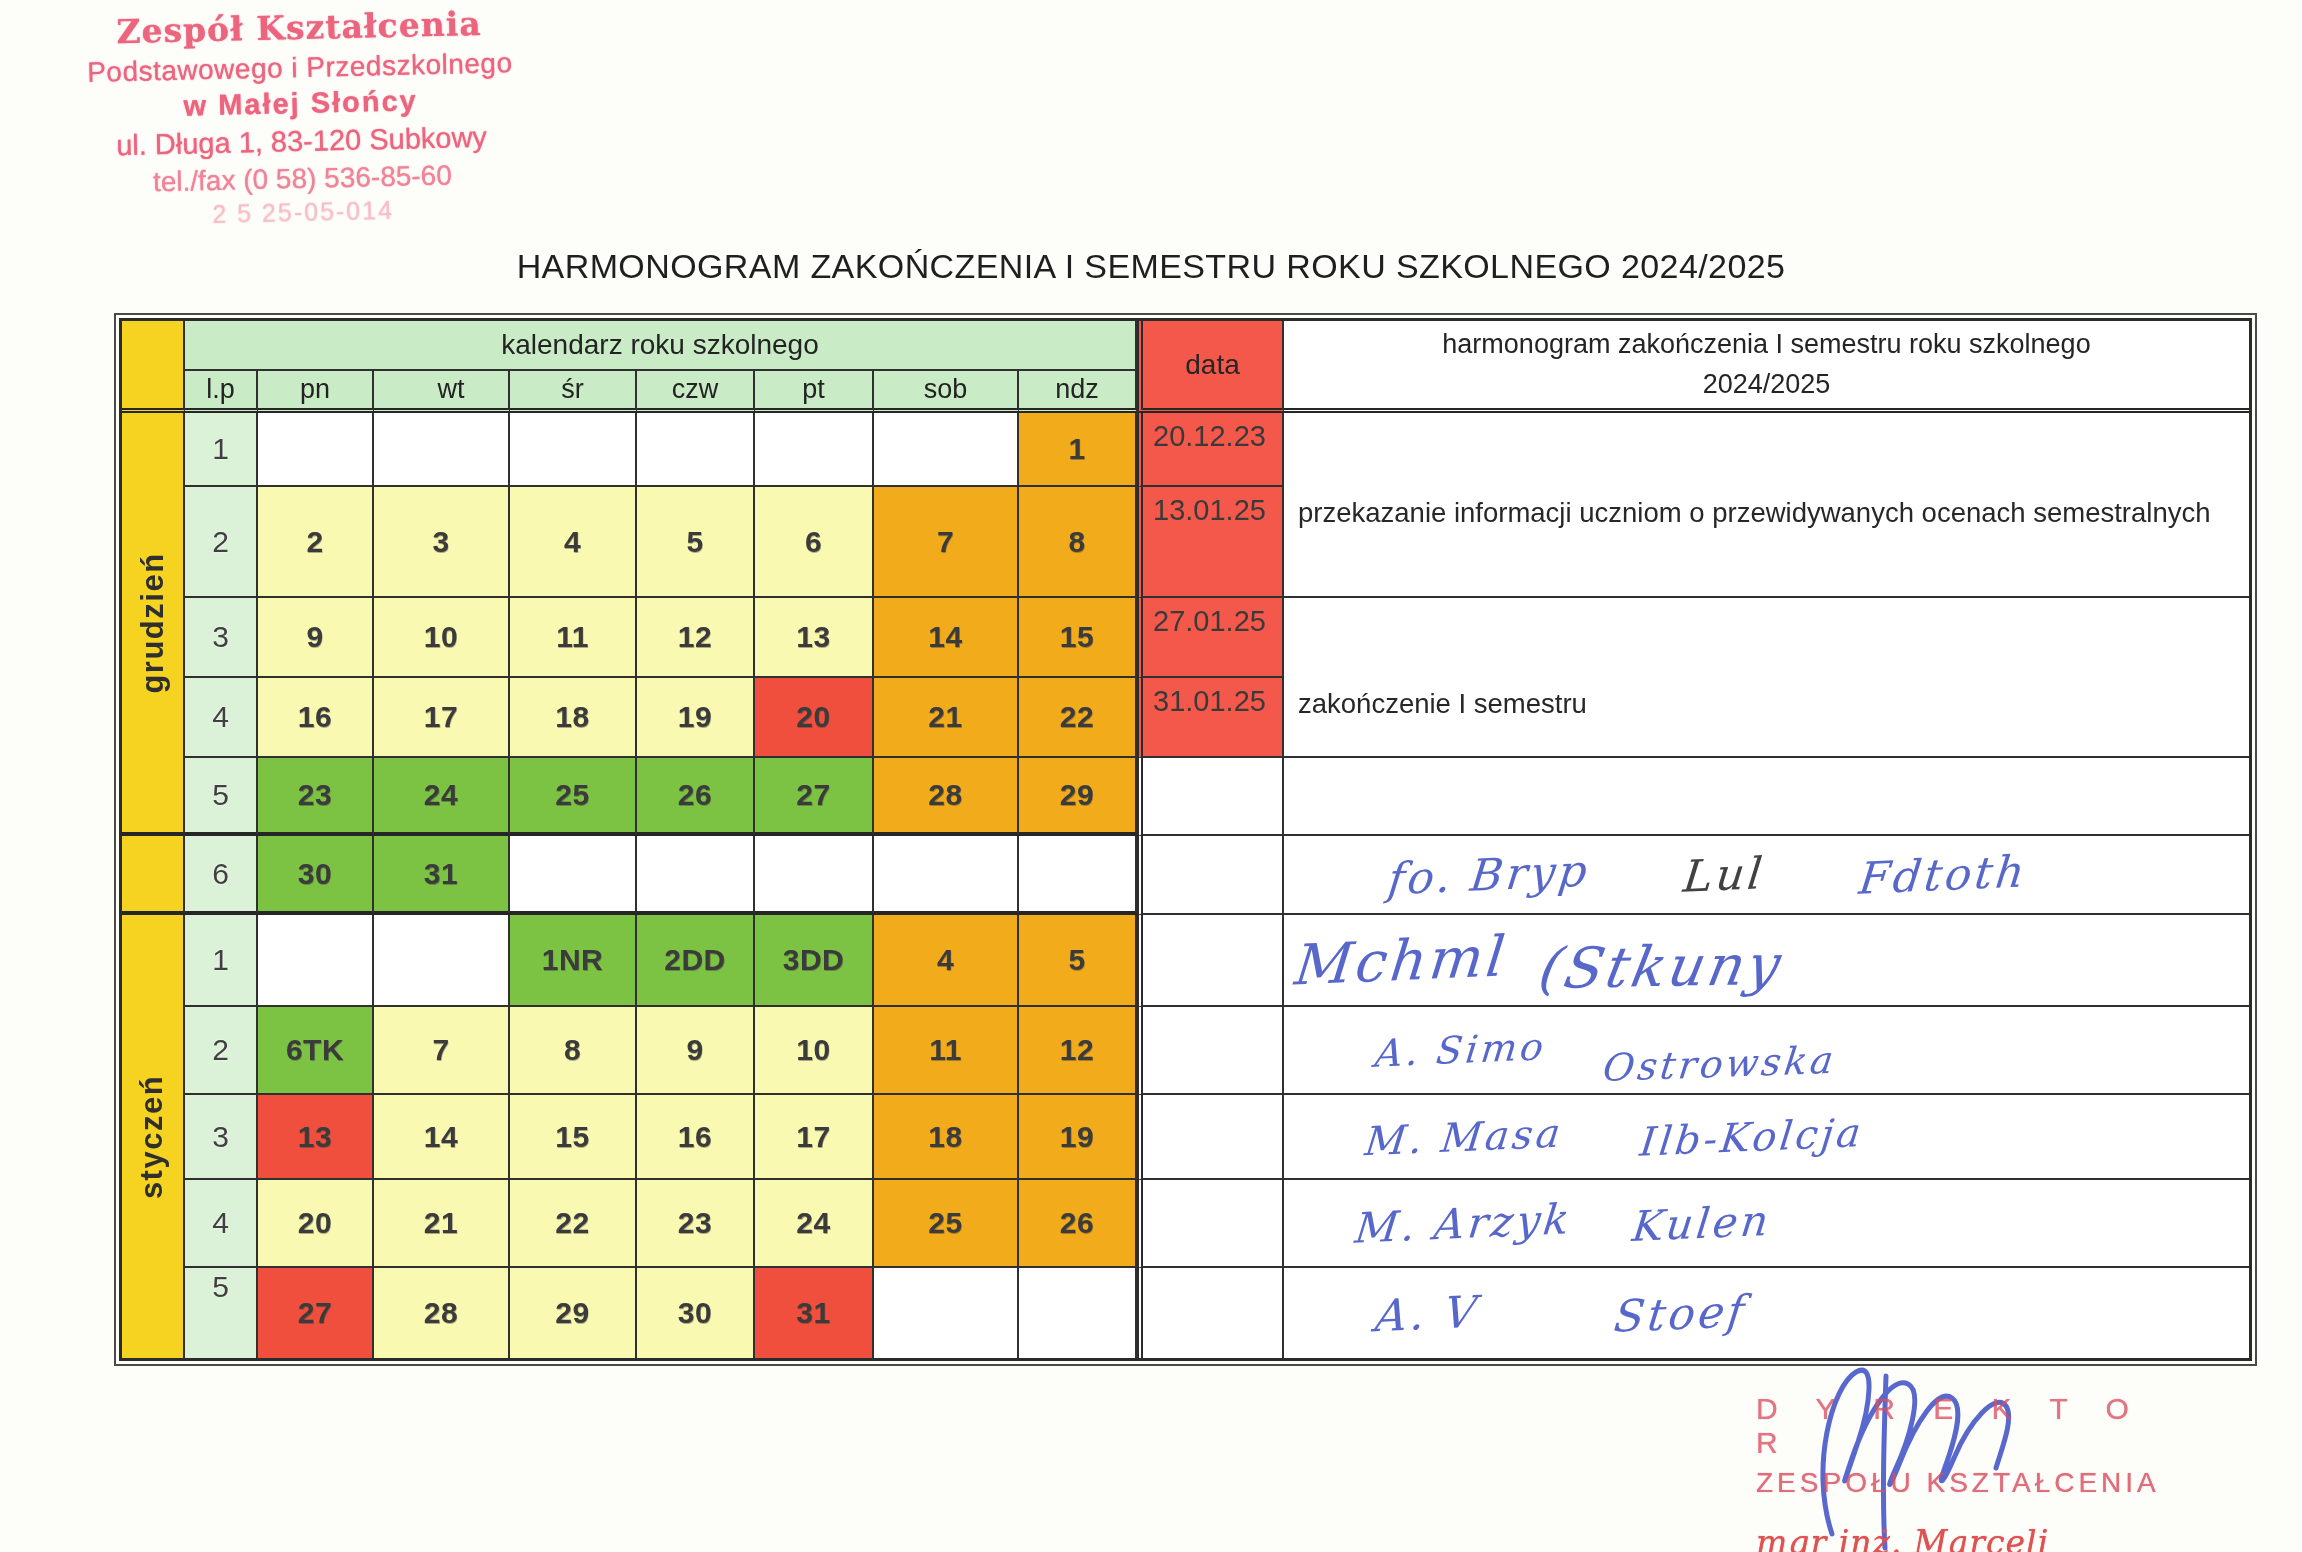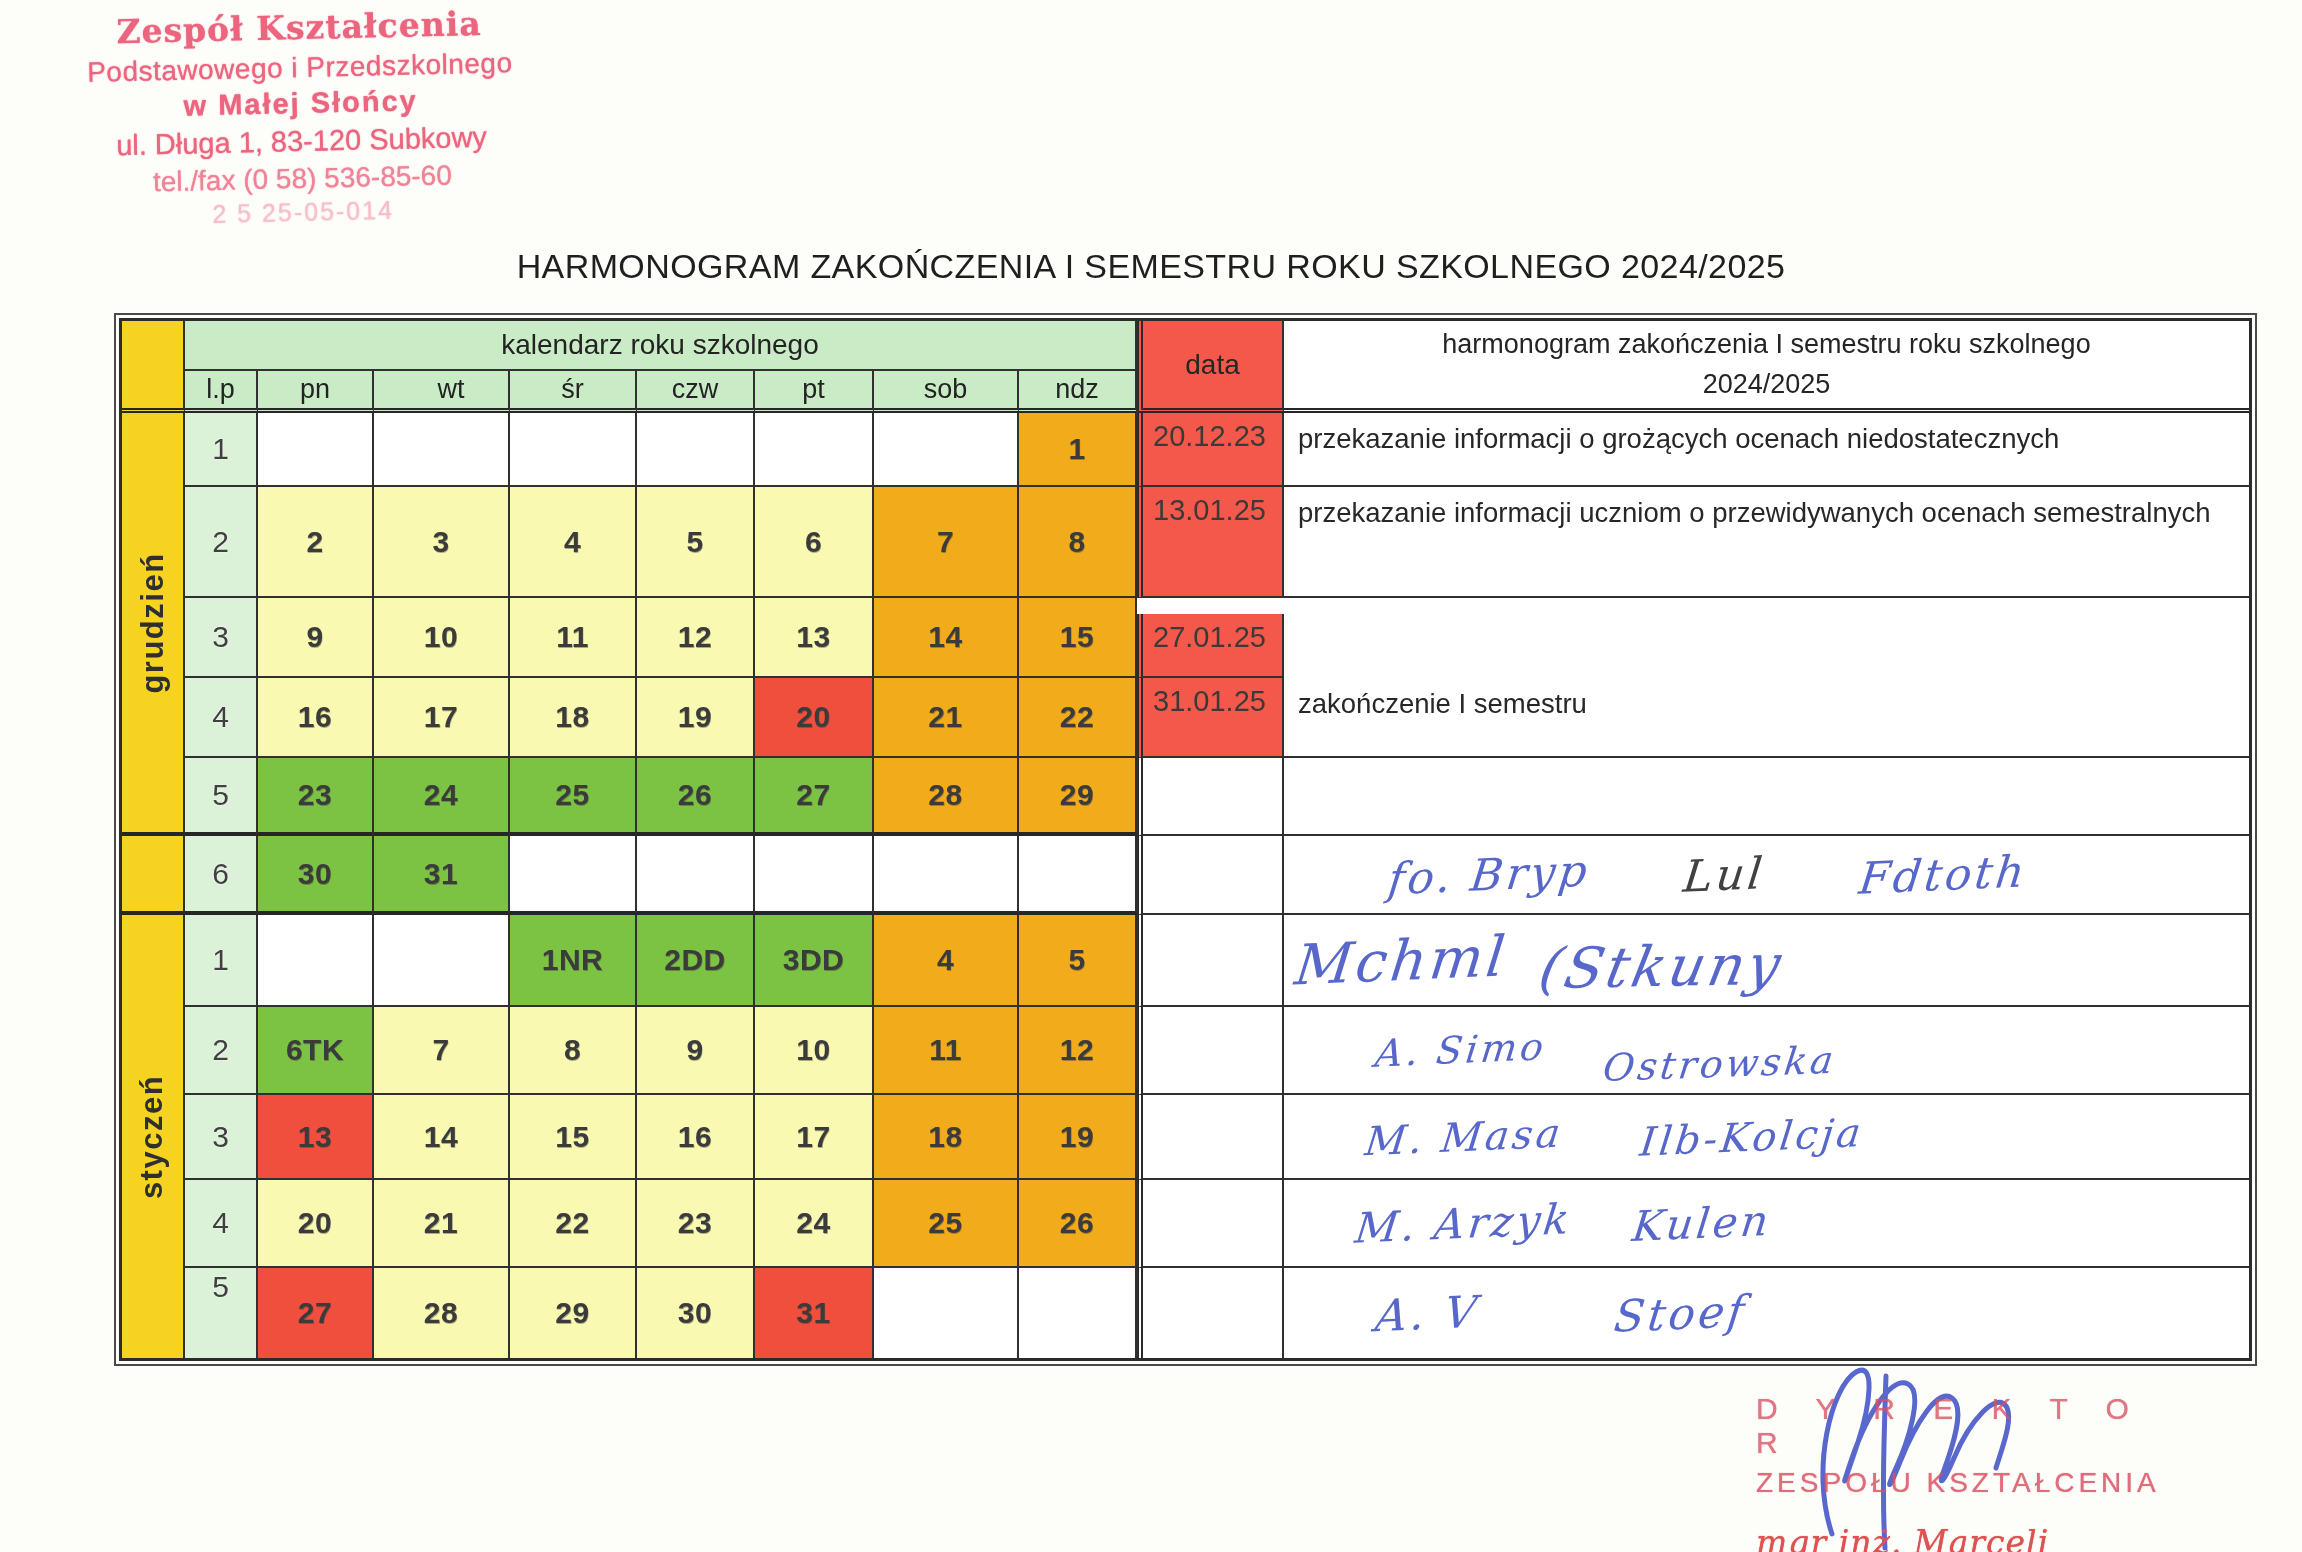--- a/index.html
+++ b/index.html
@@ -201,24 +201,23 @@
       <div class="cell bg-o num" style="grid-area: 12 / 9 / span 1 / span 1;">26</div>
       <div class="cell bg-lg lp lp-top nbb" style="grid-area: 13 / 2 / span 1 / span 1;">5</div>
       <div class="cell bg-r num nbb" style="grid-area: 13 / 3 / span 1 / span 1;">27</div>
       <div class="cell bg-py num nbb" style="grid-area: 13 / 4 / span 1 / span 1;">28</div>
       <div class="cell bg-py num nbb" style="grid-area: 13 / 5 / span 1 / span 1;">29</div>
       <div class="cell bg-py num nbb" style="grid-area: 13 / 6 / span 1 / span 1;">30</div>
       <div class="cell bg-r num nbb" style="grid-area: 13 / 7 / span 1 / span 1;">31</div>
       <div class="cell bg-w nbb" style="grid-area: 13 / 8 / span 1 / span 1;"></div>
       <div class="cell bg-w nbb" style="grid-area: 13 / 9 / span 1 / span 1;"></div>
       <div class="cell bg-dr datecell dcol" style="grid-area: 3 / 10 / span 1 / span 1;">20.12.23</div>
-      <div class="cell bg-w desccell nbr" style="grid-area: 3 / 11 / span 1 / span 1;">przekazanie informacji o grożących ocenach niedostatecznych</div>
       <div class="cell bg-dr datecell dcol" style="grid-area: 4 / 10 / span 1 / span 1;">13.01.25</div>
       <div class="cell bg-w desccell nbr" style="grid-area: 4 / 11 / span 1 / span 1;">przekazanie informacji uczniom o przewidywanych ocenach semestralnych</div>
-      <div class="cell bg-dr datecell dcol" style="grid-area: 5 / 10 / span 1 / span 1; margin-top: 16px;">27.01.25</div>
+      <div class="cell bg-dr datecell dcol" style="grid-area: 5 / 10 / span 1 / span 1;">27.01.25</div>
       <div class="cell bg-dr datecell dcol" style="grid-area: 6 / 10 / span 1 / span 1;">31.01.25</div>
       <div class="cell bg-w desccell nbr" style="grid-area: 6 / 11 / span 1 / span 1;">zakończenie I semestru</div>
       <div class="cell bg-w dcol" style="grid-area: 7 / 10 / span 1 / span 1;"></div>
       <div class="cell bg-w nbr" style="grid-area: 7 / 11 / span 1 / span 1;"></div>
       <div class="cell bg-w dcol" style="grid-area: 8 / 10 / span 1 / span 1;"></div>
       <div class="cell bg-w sigcell sig-r0 nbr" style="grid-area: 8 / 11 / span 1 / span 1;">
         <span class="sig-part" style="color: var(--ink-blue,#3d4fc2);">fo. Bryp</span>
         <span class="sig-part" style="color: rgb(35, 35, 35);">Lul</span>
         <span class="sig-part" style="color: var(--ink-blue,#3d4fc2);">Fdtoth</span>
       </div>

